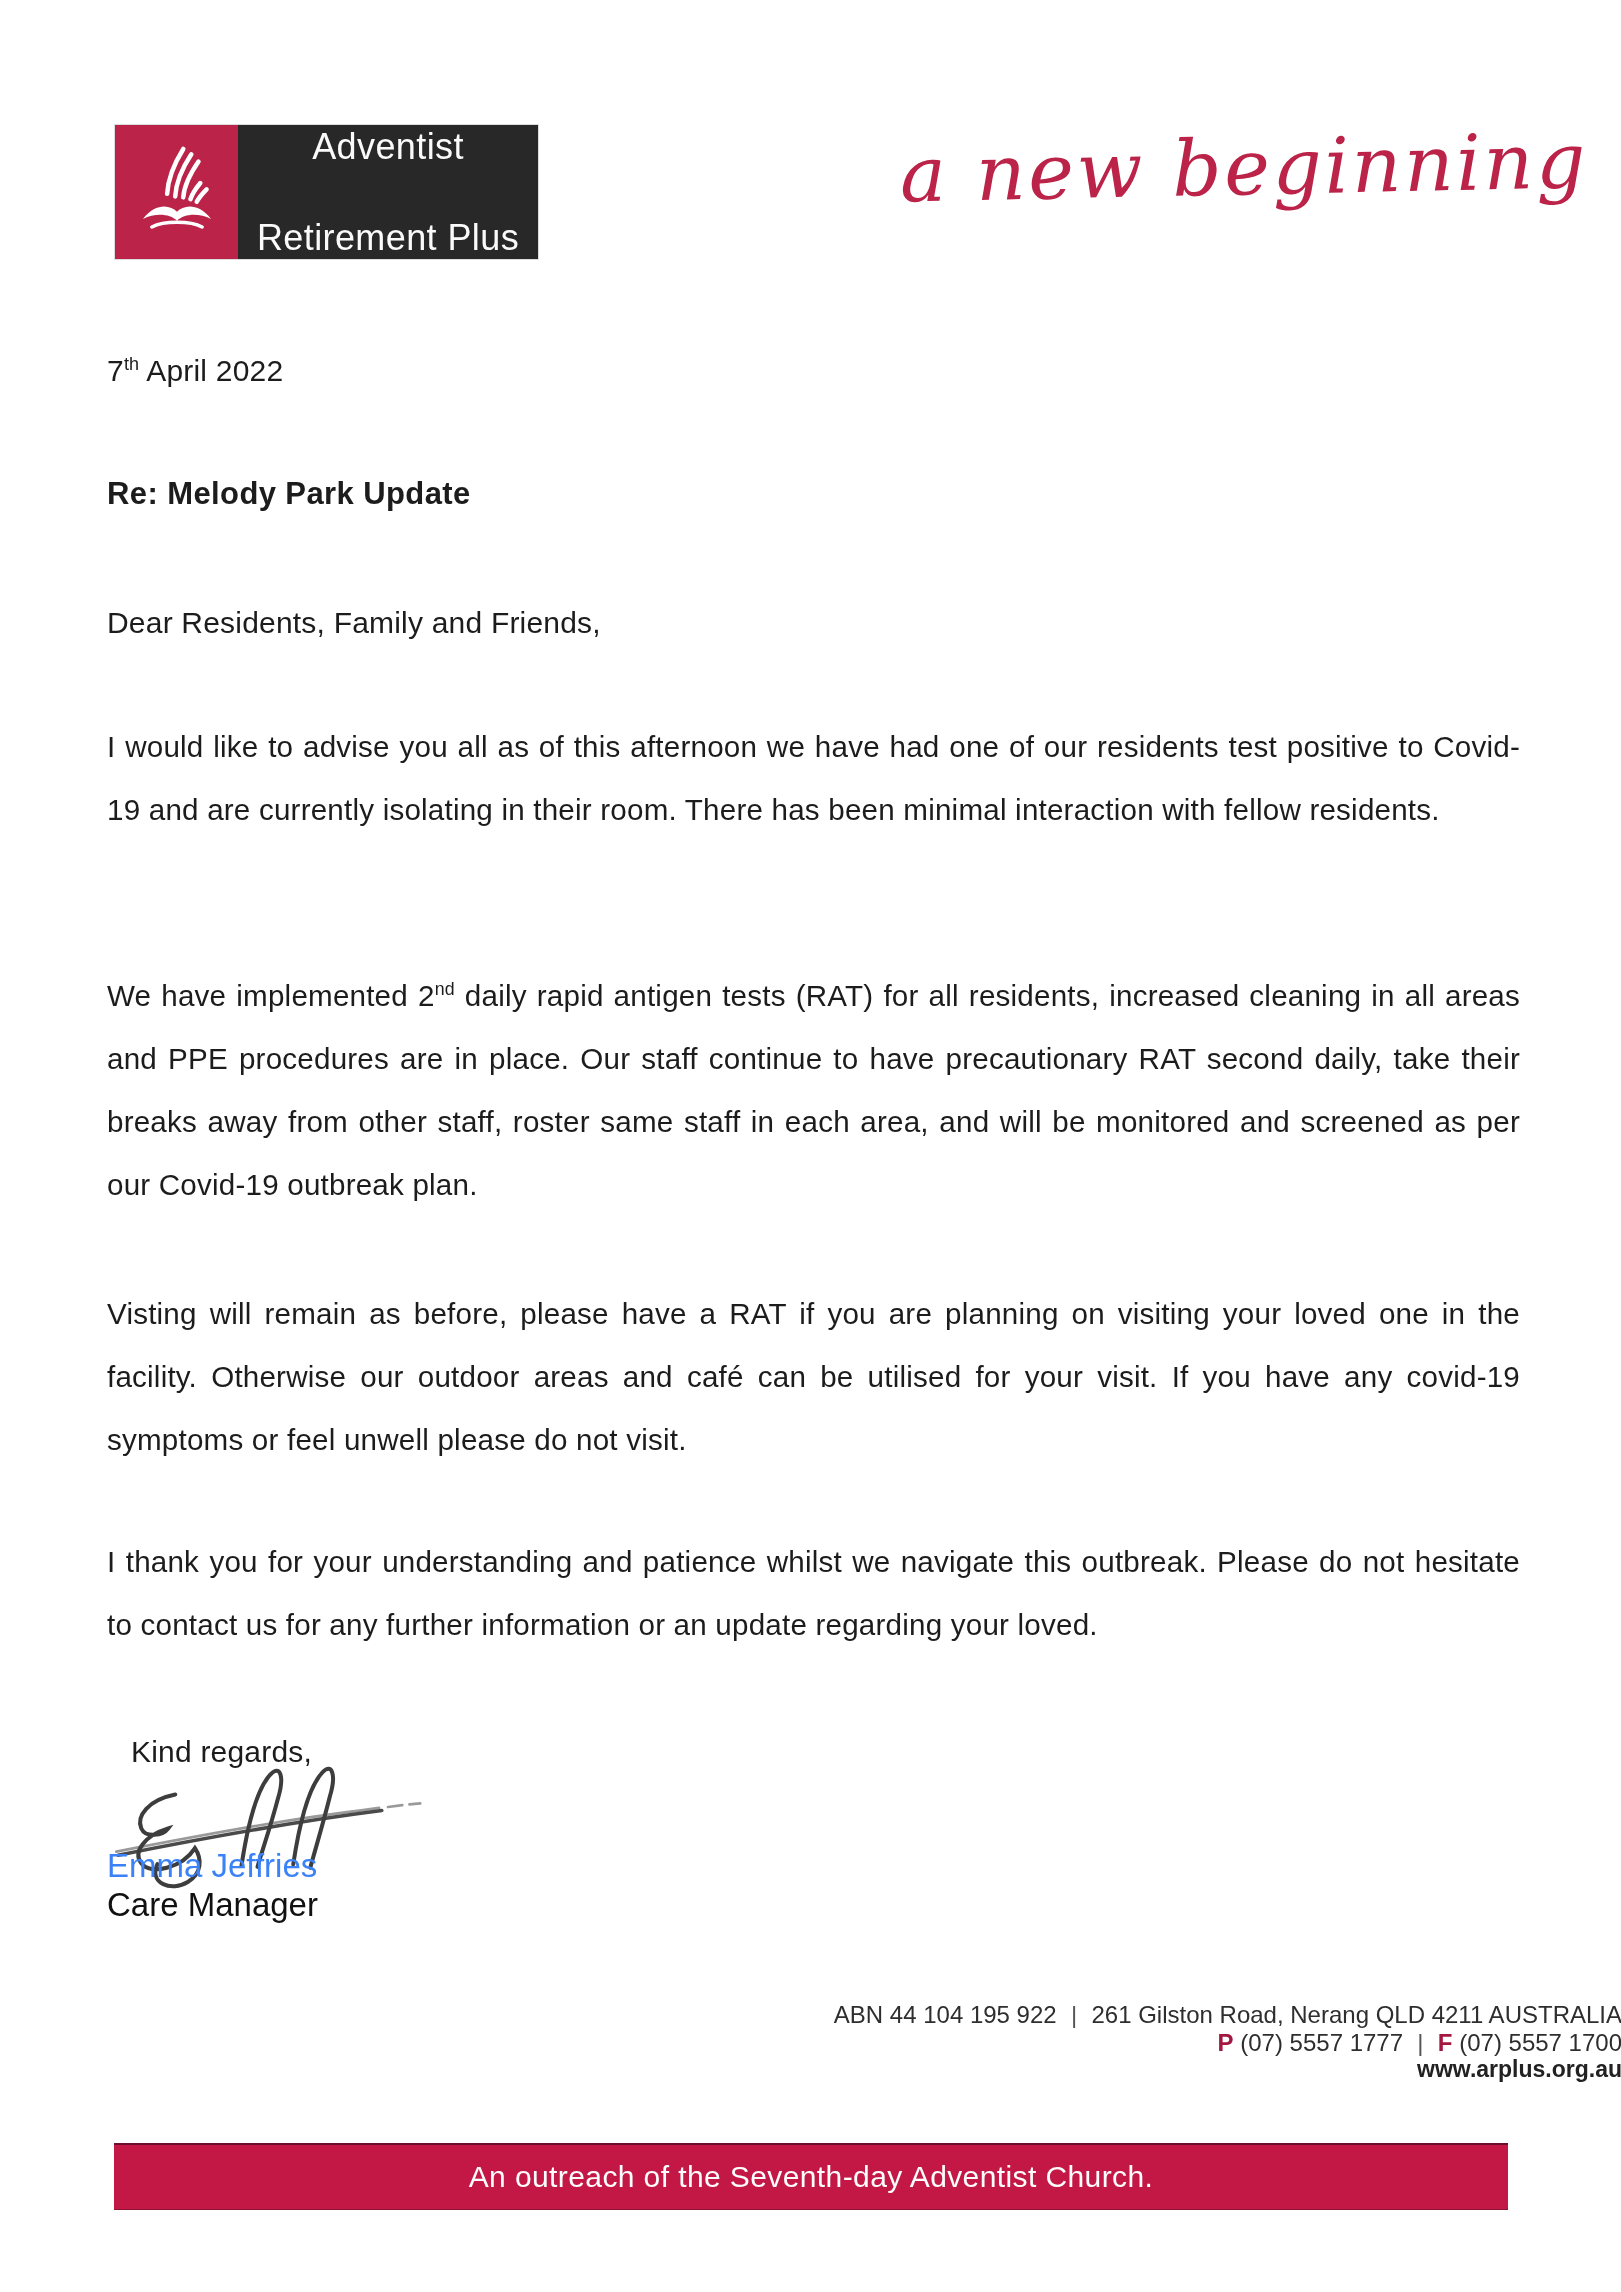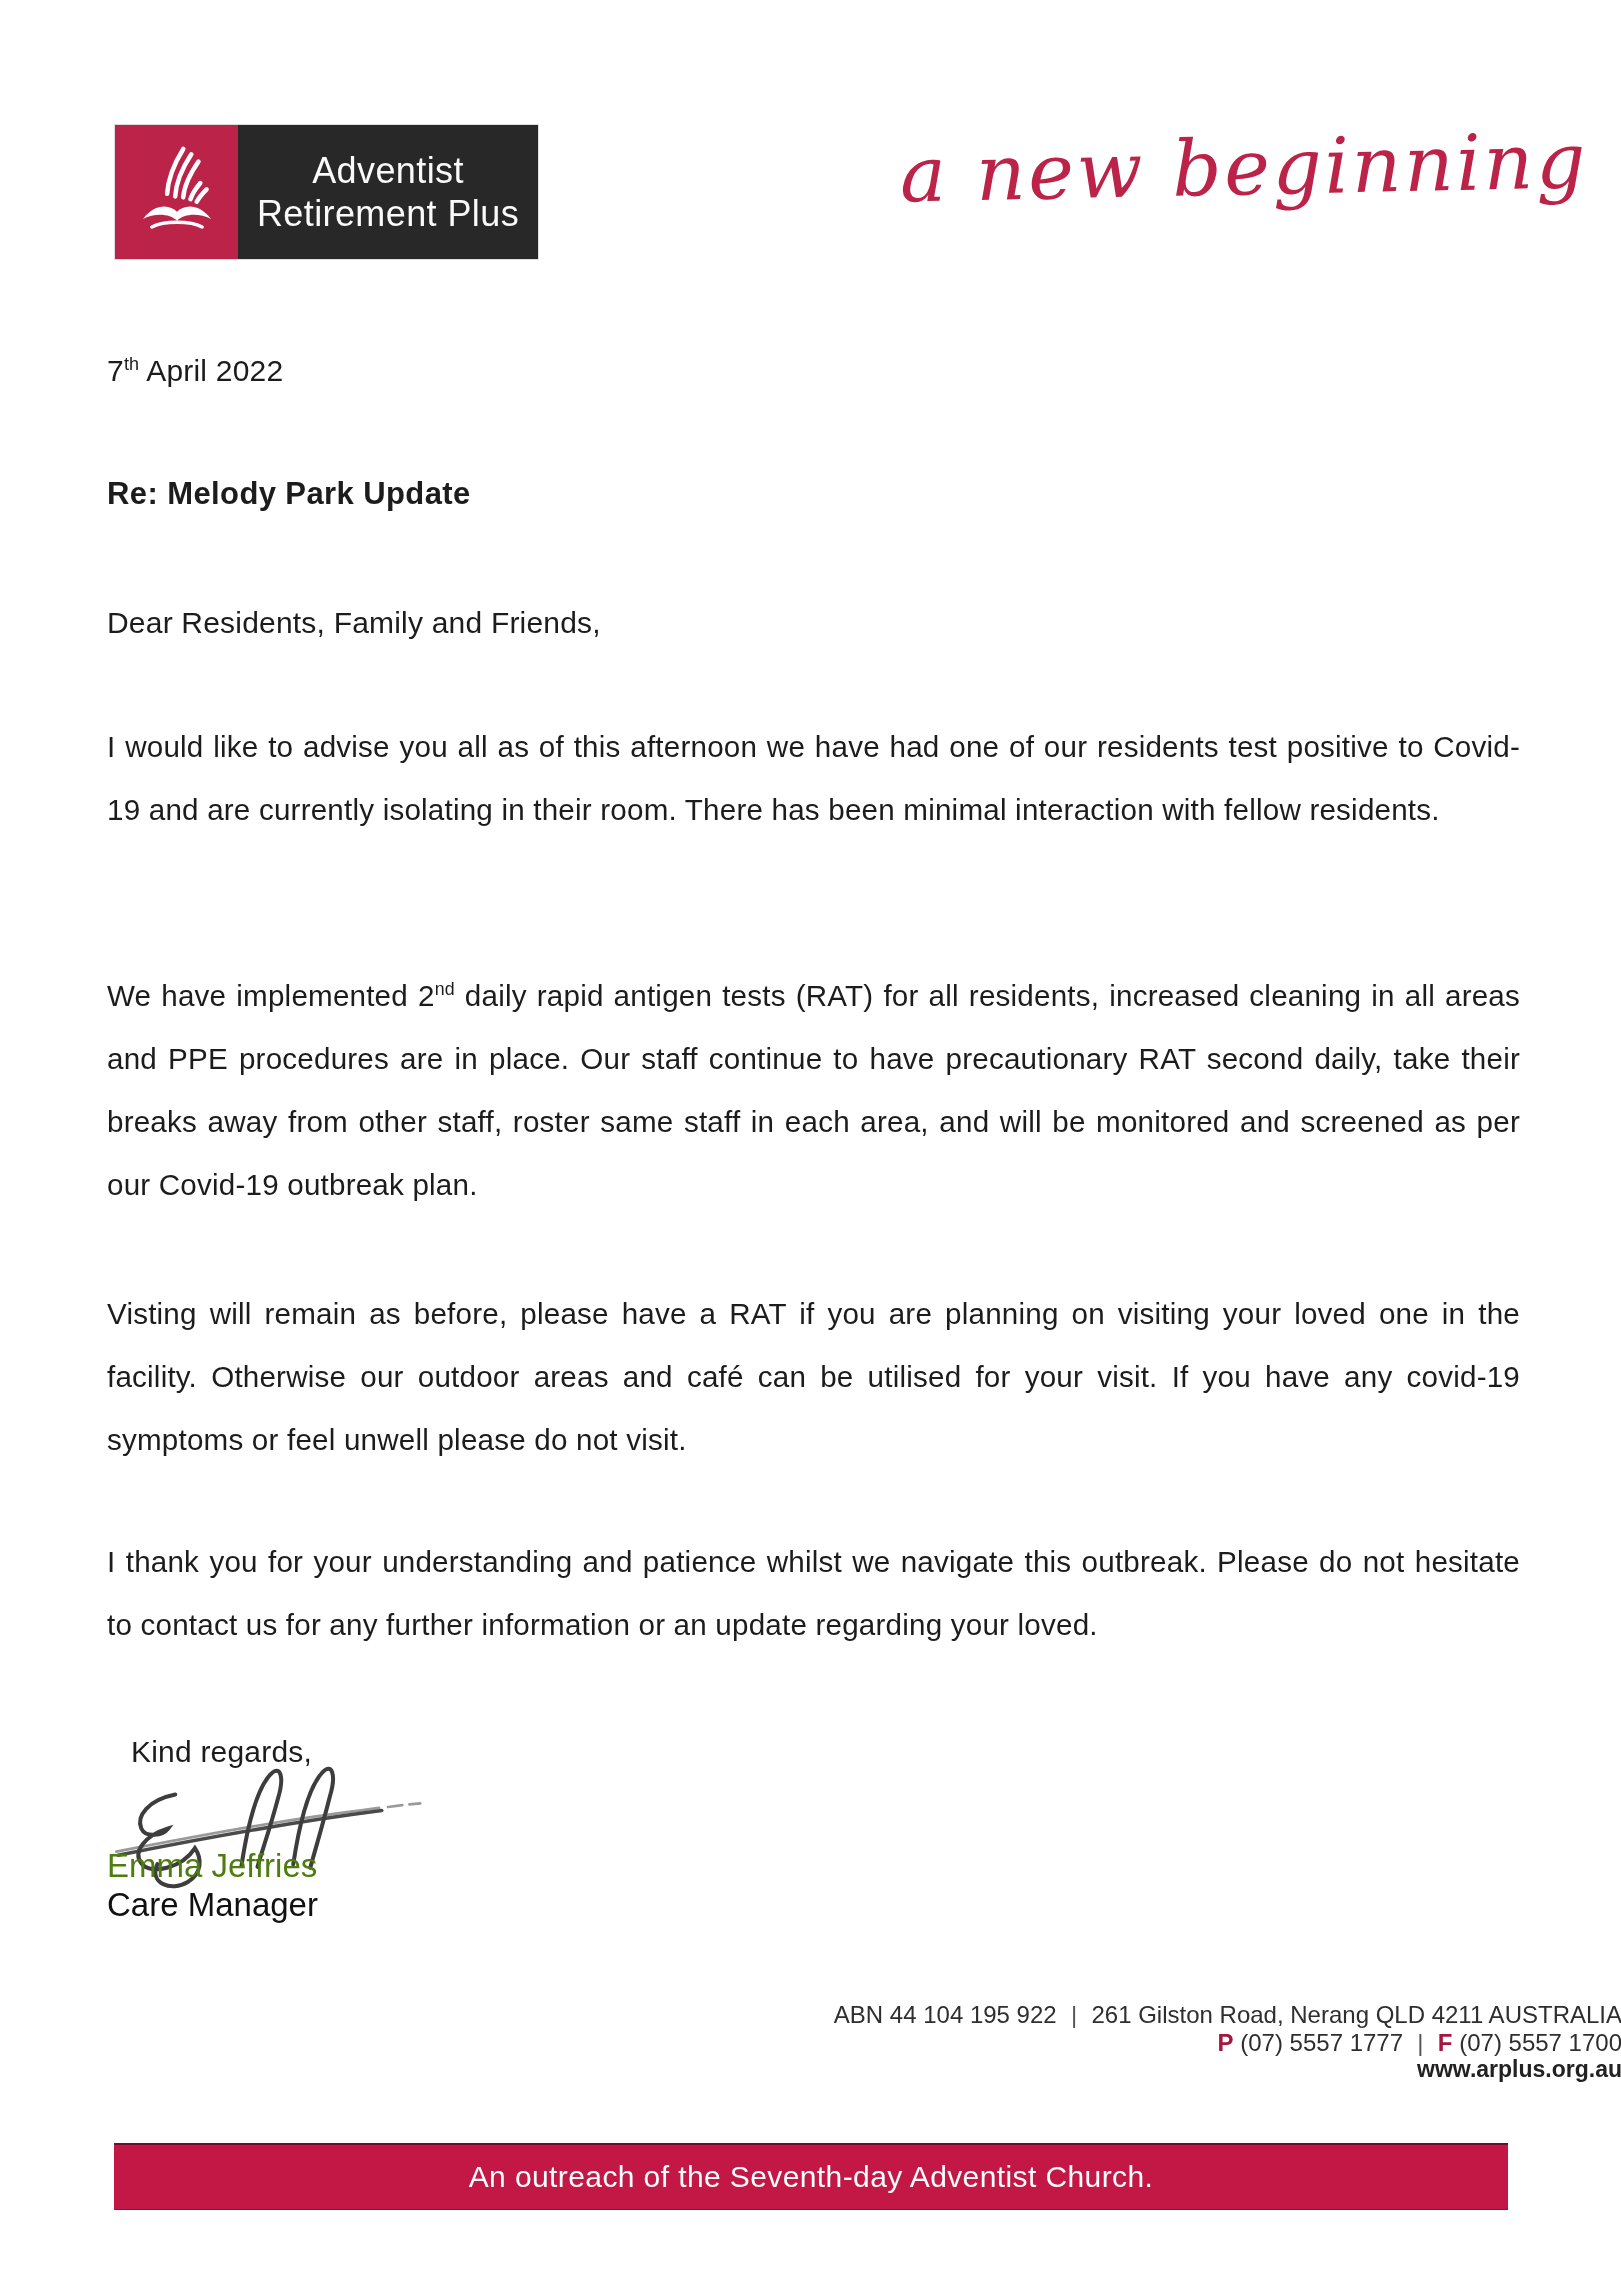--- a/index.html
+++ b/index.html
@@ -17,21 +17,21 @@
     display:flex;box-shadow:0 0 0 0.9px #d8d8d8;
   }
   .logo-badge{
     width:123px;height:100%;
     background:var(--crimson,#bb2348);
     display:flex;align-items:center;justify-content:center;
   }
   .logo-text{
     flex:1;background:var(--dark,#282828);
     color:#fafafa;
-    display:flex;flex-direction:column;align-items:center;justify-content:center;
+    display:flex;flex-direction:column;align-items:center;justify-content:space-between;
     font-size:36px;line-height:43px;letter-spacing:0.4px;font-weight:400;
   }
   .tagline{
     position:absolute;left:900px;top:124px;width:627px;
     font-family:"DejaVu Serif", serif;
     font-style:italic;
     font-size:77px;
     color:var(--crimson,#bb2348);
     letter-spacing:2.7px;
     transform:rotate(-1.2deg);
@@ -47,21 +47,21 @@
     font-size:29.6px;line-height:63px;letter-spacing:0.2px;
     text-align:justify;margin:0;
   }
   .p1{top:715px;}
   .p2{top:964px;}
   .p3{top:1282px;}
   .p4{top:1530px;}
   .sup{font-size:0.6em;vertical-align:super;line-height:0;}
   .closing{top:1720px;margin-left:24px;}
   .signature{position:absolute;left:109px;top:1748px;width:331px;height:143px;}
-  .signer-name{position:absolute;left:107px;top:1847px;font-size:33px;color:#4d7c0f;}
+  .signer-name{position:absolute;left:107px;top:1847px;font-size:33px;color:#3b82f6;}
   .signer-title{position:absolute;left:107px;top:1886px;font-size:33px;color:#111;}
   
   .f-line{position:absolute;left:0;right:0;text-align:right;color:#2e2e2e;padding-left:12px;}
   .f-abn{top:2001px;font-size:24px;}
   .f-phone{top:2029px;font-size:24px;}
   .f-web{top:2056px;font-size:23px;font-weight:bold;color:#222;}
   .pf{font-weight:bold;color:var(--pf,#a31740);}
   .sep{padding:0 14.3px;color:#555;}
   .banner{
     position:absolute;left:114px;top:2107px;width:1394px;height:67px;

